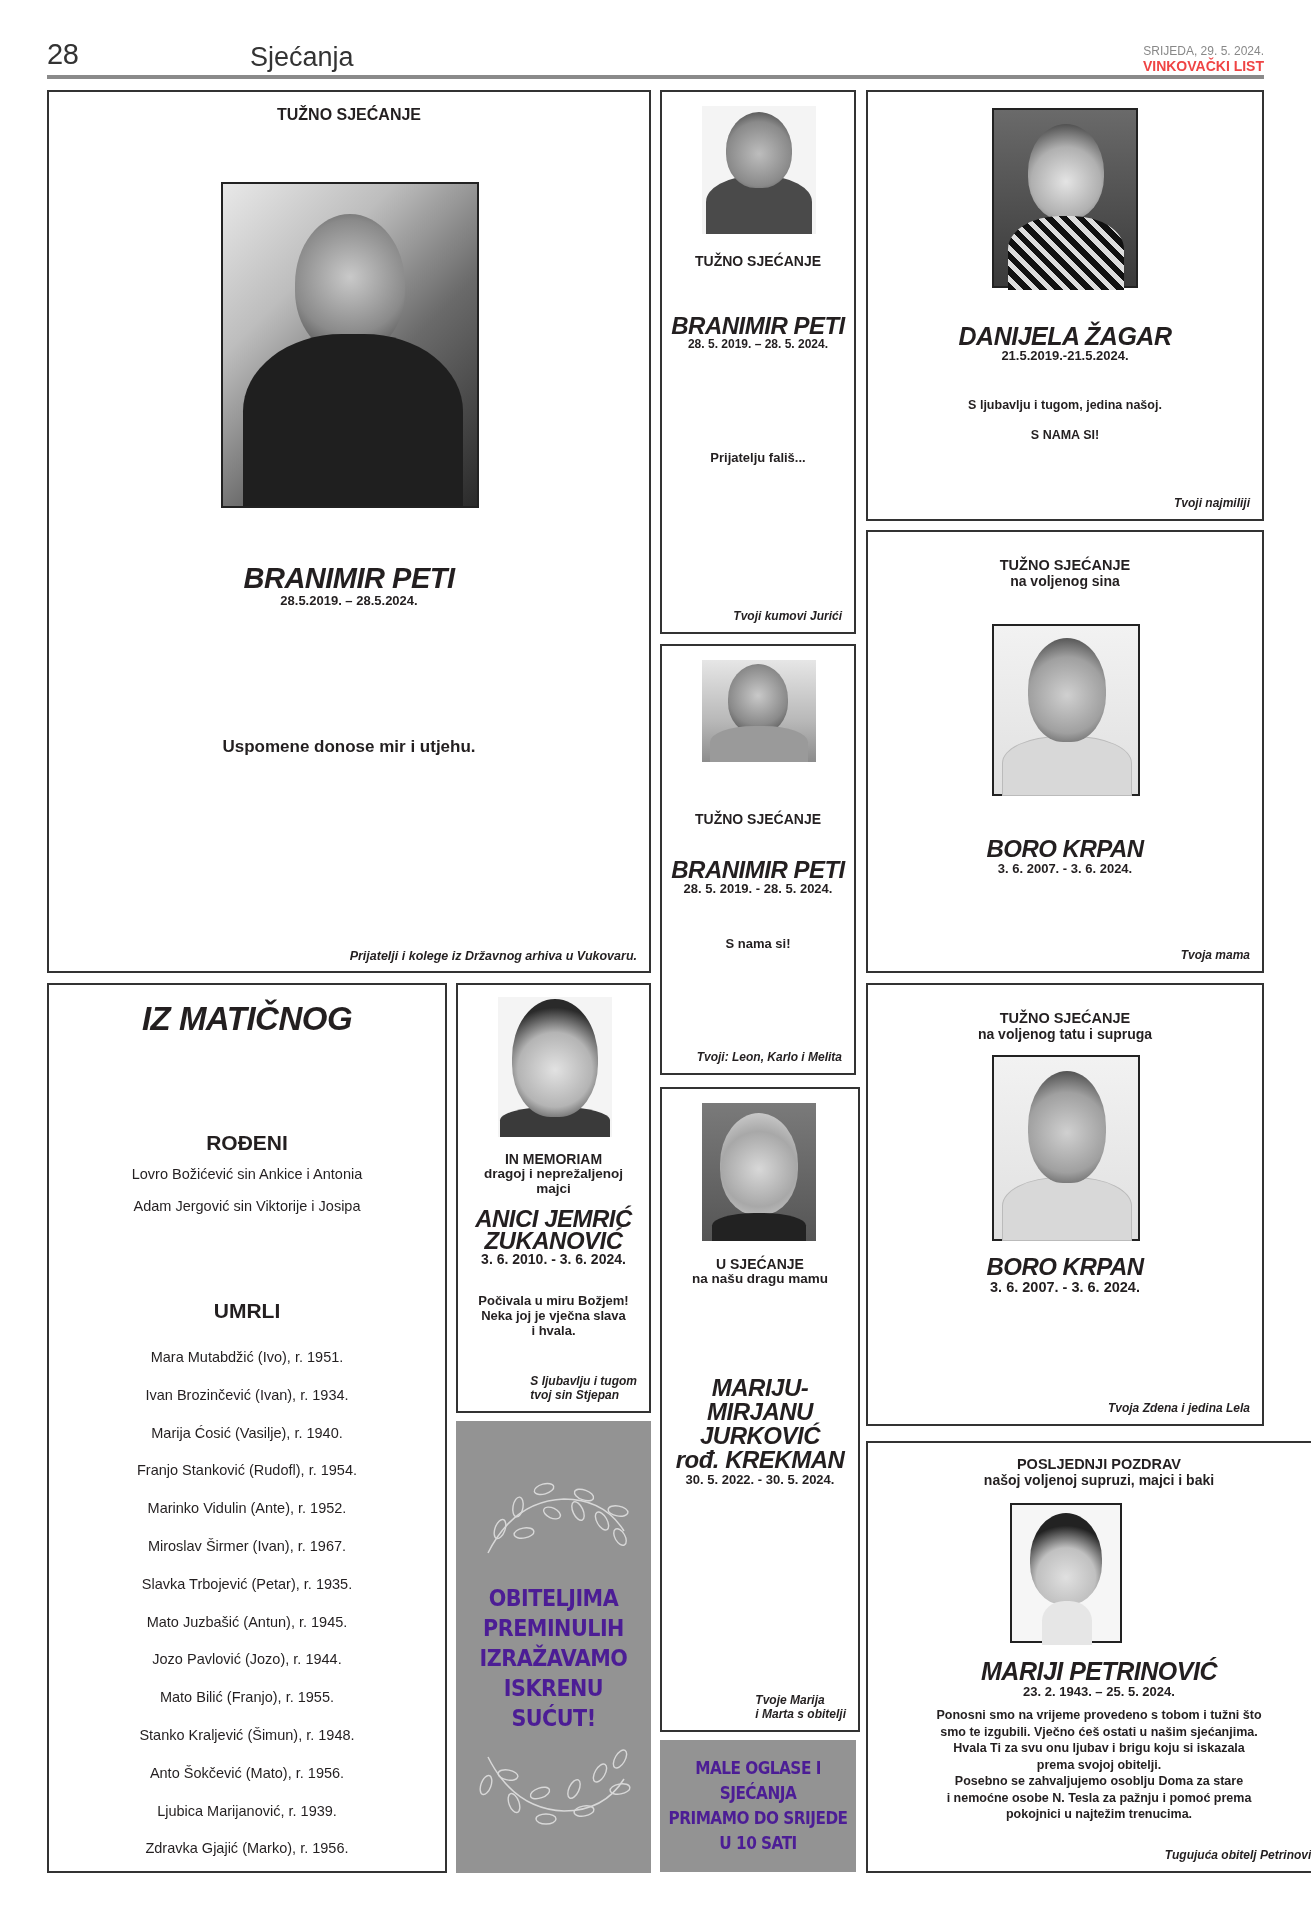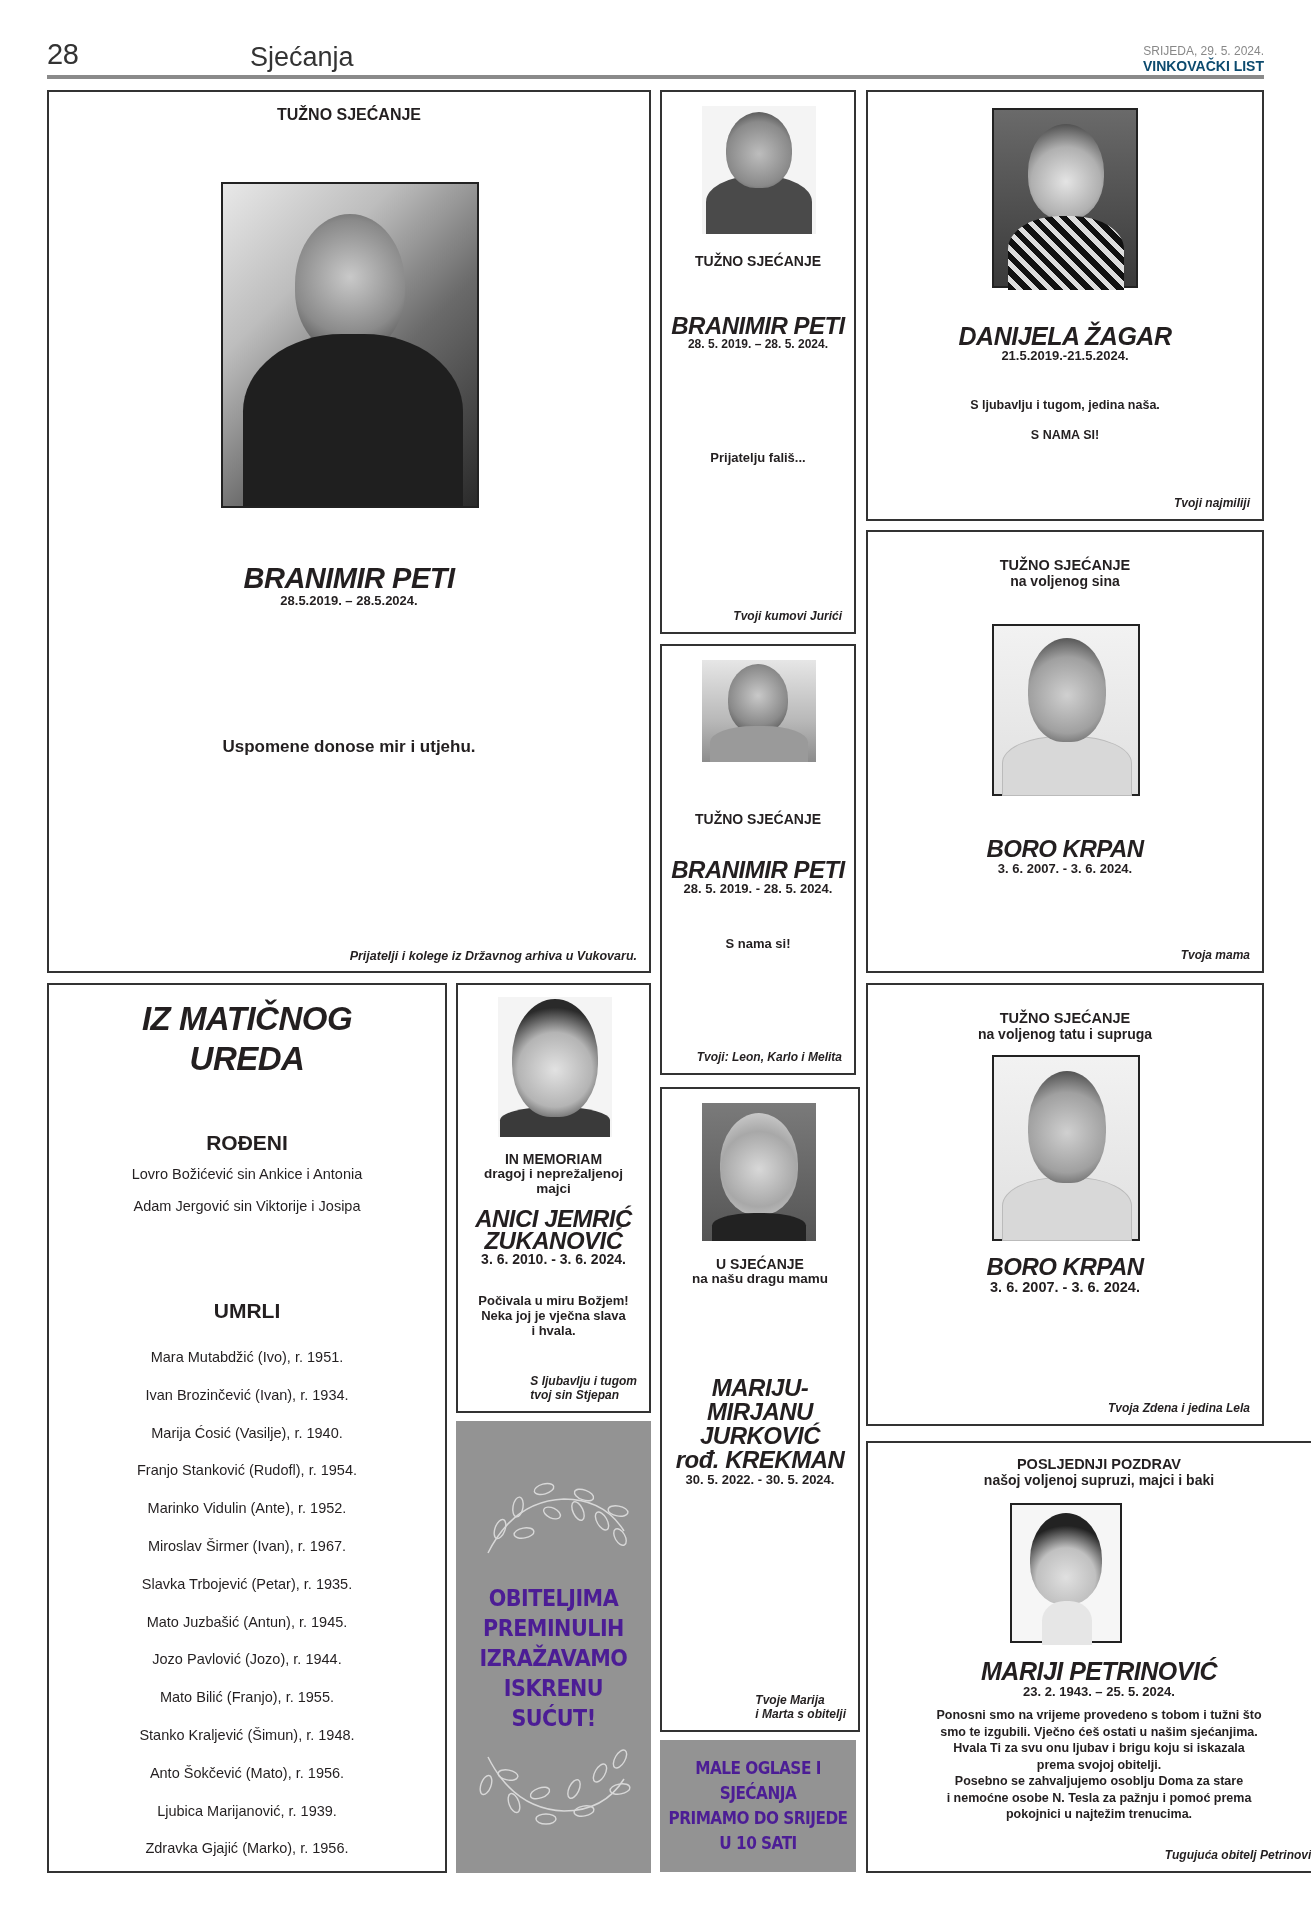--- a/index.html
+++ b/index.html
@@ -2,21 +2,21 @@
 <html><head>
 <meta charset="utf-8">
 <style>
   * { box-sizing: border-box; margin: 0; padding: 0; }
   html, body { width: 1311px; height: 1920px; background: #fff; overflow: hidden; }
   body { position: relative; font-family: "Liberation Sans", "DejaVu Sans", sans-serif; color: #231f20; }
   .abs { position: absolute; }
   .hdr-page { left: 47px; top: 38px; font-size: 29px; font-weight: 300; color: #333; letter-spacing: -0.5px; }
   .hdr-section { left: 250px; top: 42px; font-size: 27px; color: #333; }
   .hdr-date { right: 47px; top: 44px; font-size: 12px; color: #888; text-align: right; }
-  .hdr-paper { right: 47px; top: 58px; font-size: 14px; font-weight: bold; color: #0c4a6e; text-align: right; }
+  .hdr-paper { right: 47px; top: 58px; font-size: 14px; font-weight: bold; color: #ef4444; text-align: right; }
   .hdr-rule { left: 47px; width: 1217px; top: 75px; height: 4px; background: #8a8a8a; }
 
   .box { position: absolute; border: 2px solid #333; background: #fff; }
   .b { font-weight: bold; }
   .block { position: absolute; left: 0; right: 0; text-align: center; }
   .sig { position: absolute; right: 12px; bottom: 8px; font-style: italic; font-weight: bold; font-size: 12px; text-align: left; line-height: 1.15; }
   .name-xl { font-style: italic; font-weight: bold; font-size: 29px; line-height: 1; letter-spacing: -0.5px; }
   .name-l { font-style: italic; font-weight: bold; font-size: 24px; line-height: 1; letter-spacing: -0.5px; }
   .dates { font-weight: bold; font-size: 13px; line-height: 1.1; }
   .title { font-weight: bold; font-size: 15px; line-height: 1.1; }
@@ -109,21 +109,21 @@
   </div>
 </div>
 
 <div class="box" style="left:866px; top:90px; width:398px; height:431px;">
   <div class="photo bordered" style="left:124px; top:16px; width:146px; height:180px; background:linear-gradient(180deg,#6a6a6a 0%,#3a3a3a 100%);">
     <div class="head" style="left:34px; top:14px; width:76px; height:96px; background:radial-gradient(circle at 50% 60%,#e4e4e4 0%,#b0b0b0 50%,#222 100%);"></div>
     <div class="body" style="left:14px; top:106px; width:116px; height:74px; background:repeating-linear-gradient(45deg,#111 0 6px,#ddd 6px 11px);"></div>
   </div>
   <div class="block name-l" style="top:232px; font-size:25px;">DANIJELA ŽAGAR</div>
   <div class="block dates" style="top:257px;">21.5.2019.-21.5.2024.</div>
-  <div class="block msg" style="top:306px; font-size:12.5px;">S ljubavlju i tugom, jedina naša.</div>
+  <div class="block msg" style="top:306px; font-size:12.5px;">S ljubavlju i tugom, jedina našoj.</div>
   <div class="block msg" style="top:336px; font-size:12.5px;">S NAMA SI!</div>
   <div class="sig">Tvoji najmiliji</div>
 </div>
 
 <div class="box" style="left:866px; top:530px; width:398px; height:443px;">
   <div class="block title" style="top:26px; font-size:14.5px;">TUŽNO SJEĆANJE</div>
   <div class="block sub" style="top:42px; font-size:14px;">na voljenog sina</div>
   <div class="photo bordered light" style="left:124px; top:92px; width:148px; height:172px;">
     <div class="body" style="left:8px; top:110px; width:130px; height:60px;"></div>
     <div class="head" style="left:34px; top:12px; width:78px; height:104px;"></div>
@@ -162,21 +162,20 @@
     <div>Posebno se zahvaljujemo osoblju Doma za stare</div>
     <div>i nemoćne osobe N. Tesla za pažnju i pomoć prema</div>
     <div>pokojnici u najtežim trenucima.</div>
   </div>
   <div class="sig">Tugujuća obitelj Petrinović</div>
 </div>
 
 <div class="box" style="left:47px; top:983px; width:400px; height:890px;">
   <div class="block" style="top:14px; font-style:italic; font-weight:bold; font-size:33px; line-height:40px; letter-spacing:-0.5px;">
     <div>IZ MATIČNOG</div>
-    <div>UREDA</div>
   </div>
   <div class="block b" style="top:146px; font-size:21px;">ROĐENI</div>
   <div class="list-line" style="top:182px;">Lovro Božićević sin Ankice i Antonia</div>
   <div class="list-line" style="top:214px;">Adam Jergović sin Viktorije i Josipa</div>
   <div class="block b" style="top:314px; font-size:21px;">UMRLI</div>
   <div id="died-list"></div>
 <div class="list-line" style="top: 365px;">Mara Mutabdžić (Ivo), r. 1951.</div>
     <div class="list-line" style="top: 402.8px;">Ivan Brozinčević (Ivan), r. 1934.</div>
     <div class="list-line" style="top: 440.6px;">Marija Ćosić (Vasilje), r. 1940.</div>
     <div class="list-line" style="top: 478.4px;">Franjo Stanković (Rudofl), r. 1954.</div>

